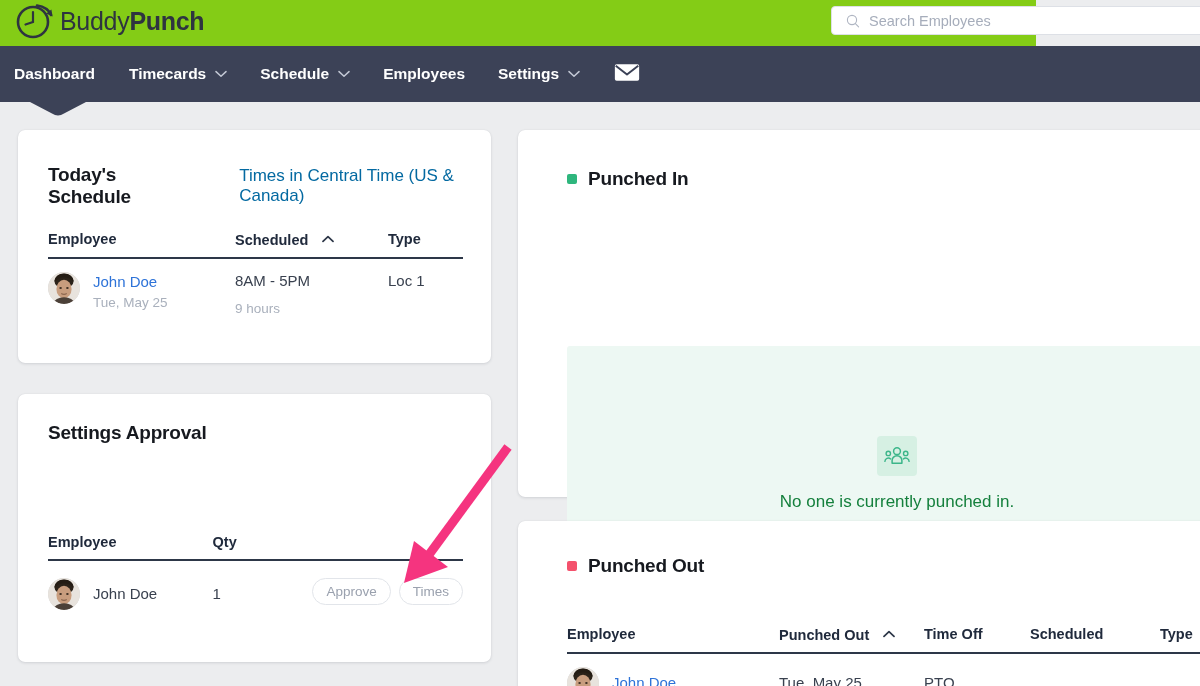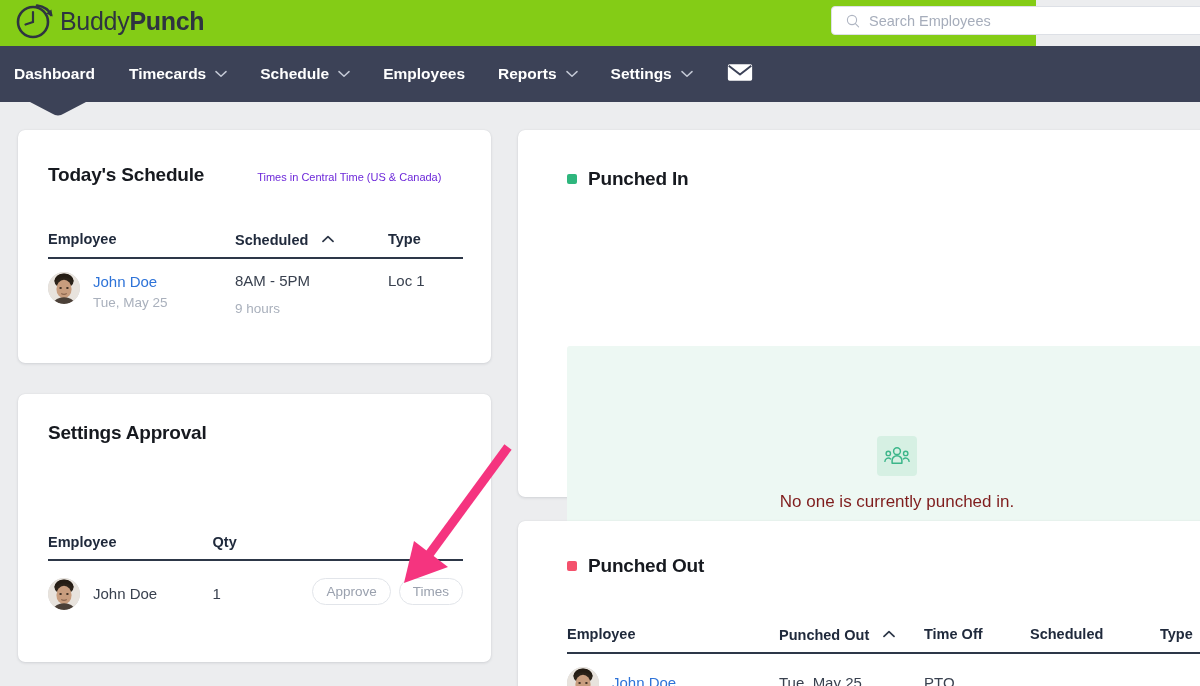--- a/index.html
+++ b/index.html
@@ -75,21 +75,21 @@
     border-radius: 7px;
     box-shadow: 0 1px 3px rgba(33,40,55,0.13), 0 0 1px rgba(33,40,55,0.10);
     position: absolute;
   }
 
   .card-title {
     font-size: 19px; font-weight: 700; color: #16191F;
     letter-spacing: -0.2px;
   }
   .card-sub {
-    font-size: 11px; color: #6d28d9; font-weight: 400;
+    font-size: 17px; color: #0369a1; font-weight: 400;
   }
 
   
   table.tbl { width: 100%; border-collapse: collapse; }
   table.tbl th {
     text-align: left;
     font-size: 14.5px; font-weight: 700; color: #202A3C;
     padding-bottom: 9px;
     border-bottom: 2px solid #2D3748;
     white-space: nowrap;
@@ -149,21 +149,21 @@
     display: flex; flex-direction: column;
     align-items: center; justify-content: center;
   }
   .empty-ico-wrap {
     width: 40px; height: 40px; border-radius: 4px;
     background: #D6F0E3;
     display: flex; align-items: center; justify-content: center;
   }
   .empty-msg {
     margin-top: 16px; font-size: 17px;
-    color: #7f1d1d; font-weight: 400;
+    color: #15803d; font-weight: 400;
   }
 
   .arrow-overlay {
     position: absolute; left: 0; top: 0;
     width: 1200px; height: 686px;
     pointer-events: none;
   }
 </style>
 </head>
 <body>
@@ -212,28 +212,20 @@
     <div class="nav-item" style="margin-left:33px;">
       <span>Schedule</span>
       <span class="caret">
         <svg viewBox="0 0 12 8" width="12" height="8">
             <path d="M1 1.6 L6 6.3 L11 1.6" fill="none" stroke="#C2C7D4" stroke-width="1.5" stroke-linecap="round" stroke-linejoin="round"></path>
           </svg>
       </span>
     </div>
     <div class="nav-item" style="margin-left:33px;">
       <span>Employees</span>
-    </div>
-    <div class="nav-item" style="margin-left:33px;">
-      <span>Reports</span>
-      <span class="caret">
-        <svg viewBox="0 0 12 8" width="12" height="8">
-            <path d="M1 1.6 L6 6.3 L11 1.6" fill="none" stroke="#C2C7D4" stroke-width="1.5" stroke-linecap="round" stroke-linejoin="round"></path>
-          </svg>
-      </span>
     </div>
     <div class="nav-item" style="margin-left:33px;">
       <span>Settings</span>
       <span class="caret">
         <svg viewBox="0 0 12 8" width="12" height="8">
             <path d="M1 1.6 L6 6.3 L11 1.6" fill="none" stroke="#C2C7D4" stroke-width="1.5" stroke-linecap="round" stroke-linejoin="round"></path>
           </svg>
       </span>
     </div>
     <div class="nav-mail" style="margin-left:34px;">

